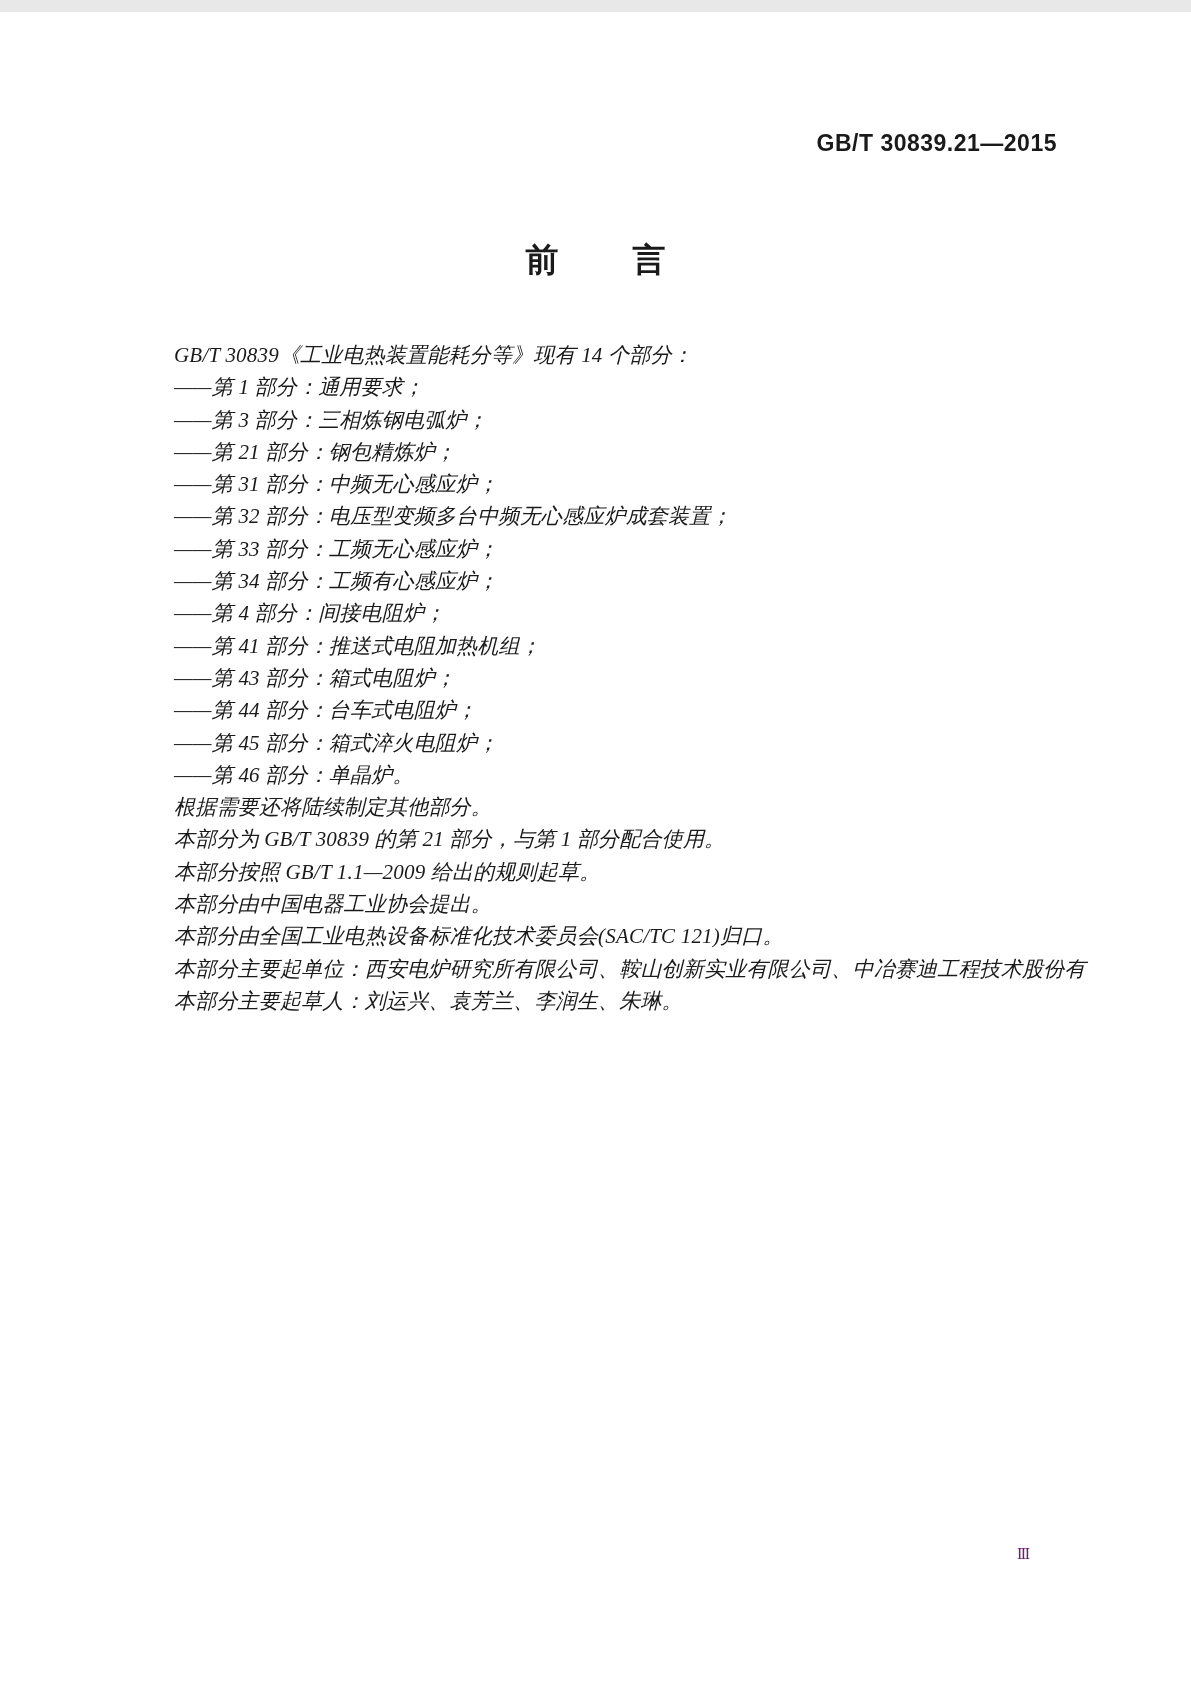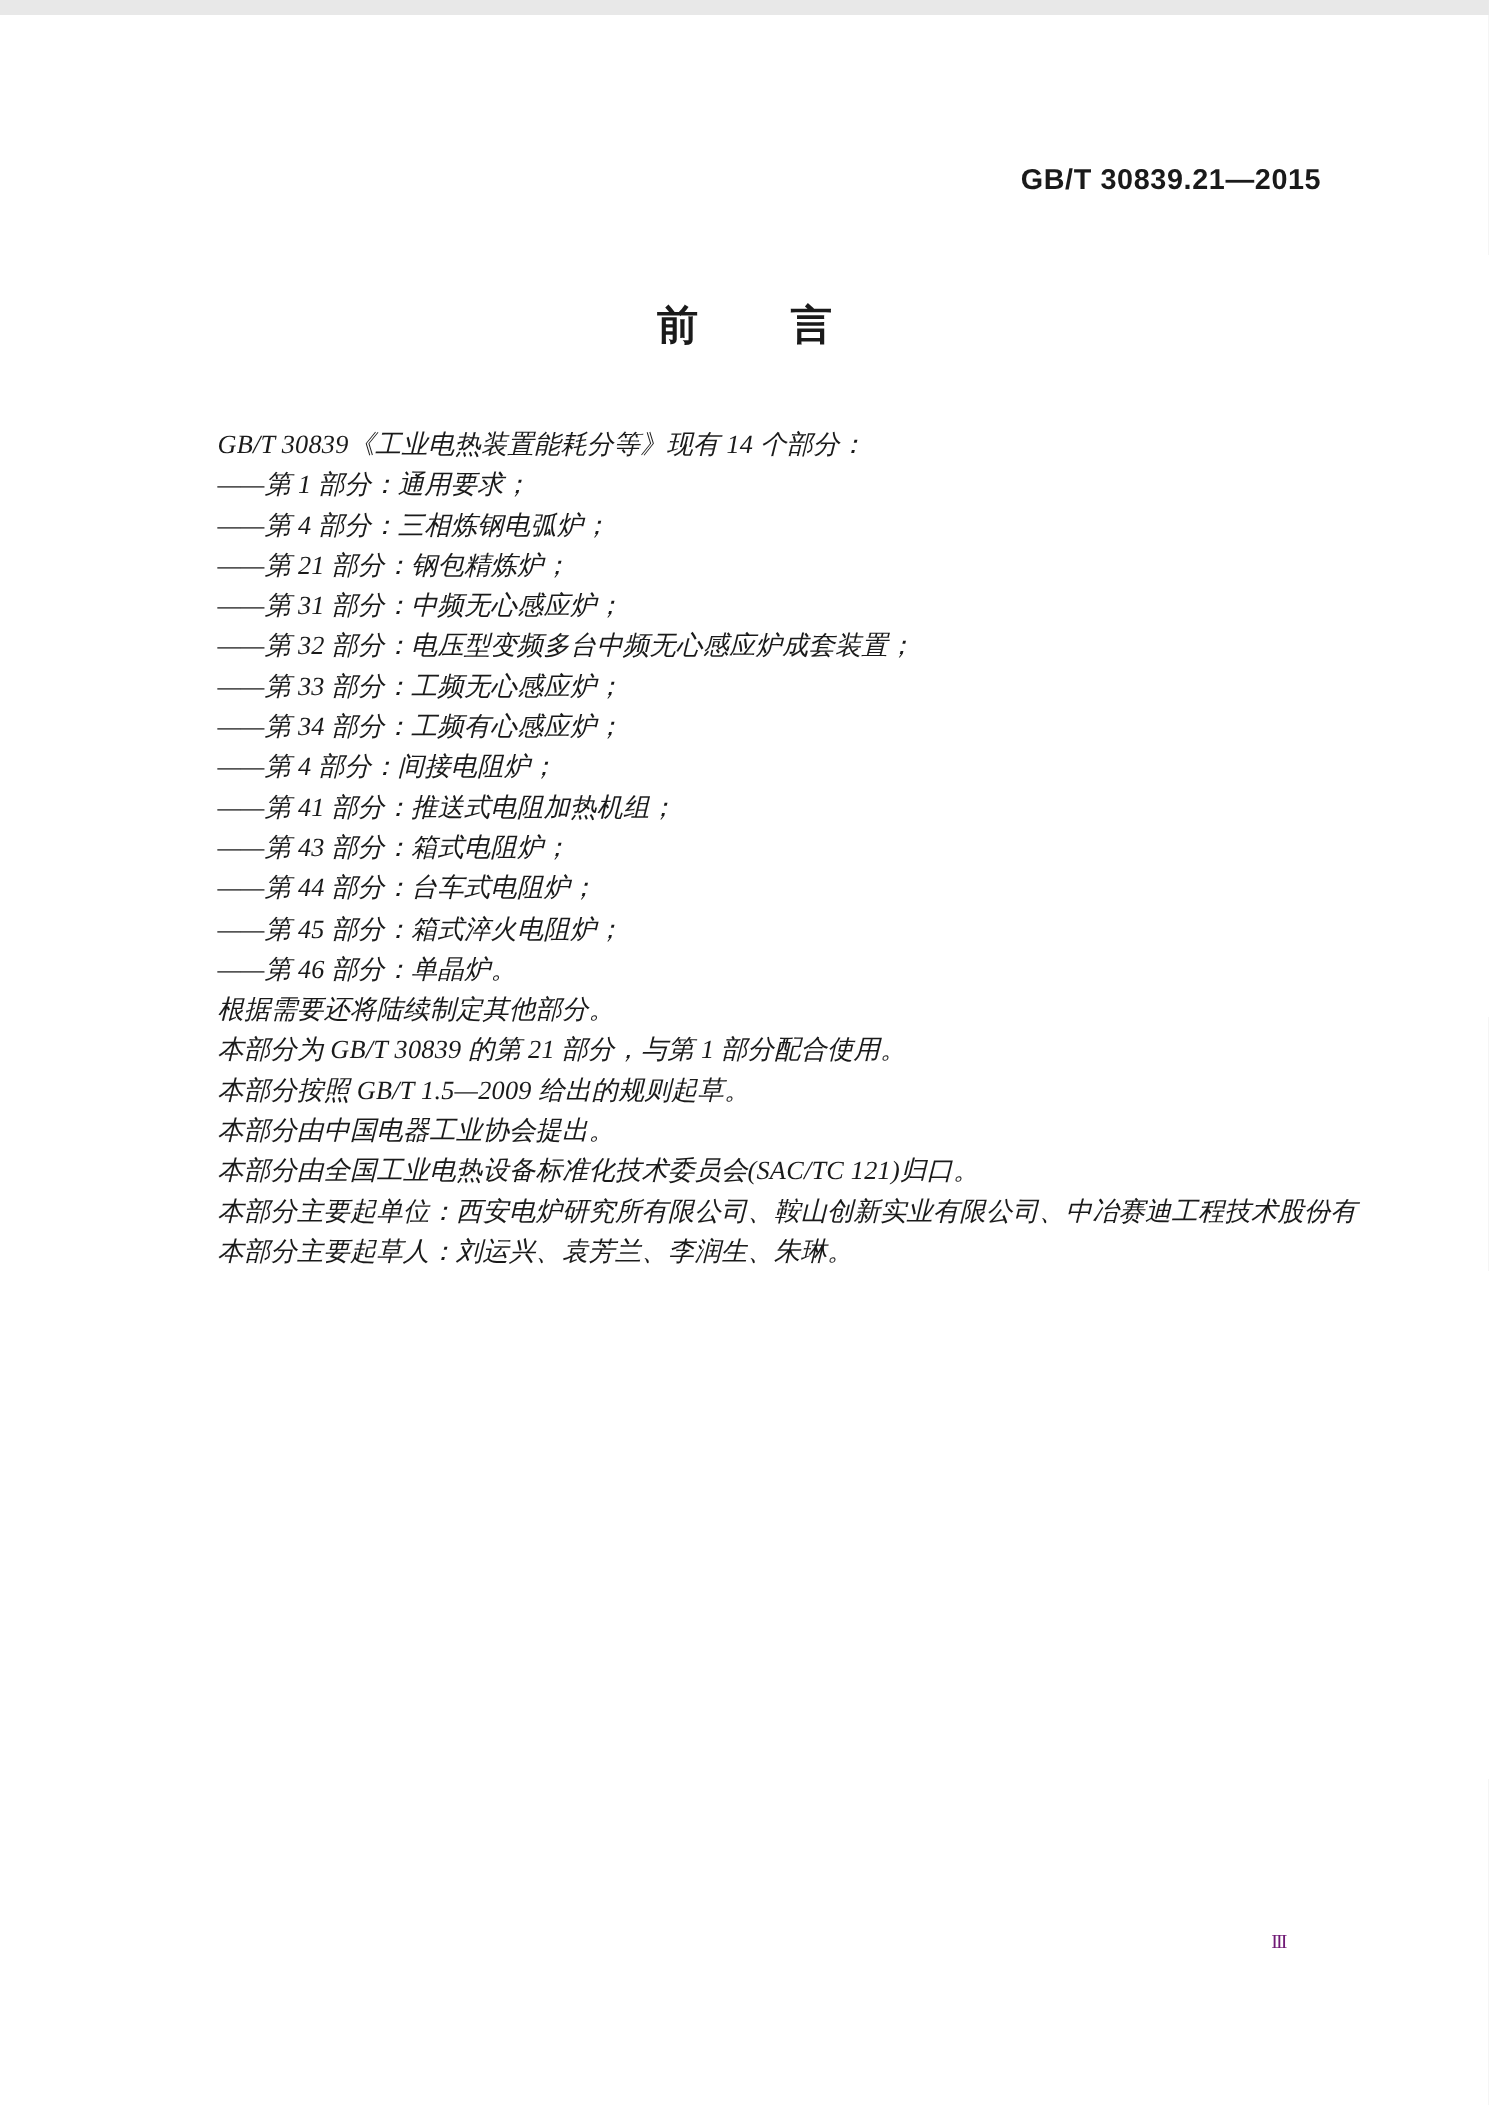--- a/index.html
+++ b/index.html
@@ -76,36 +76,36 @@
 
   <div class="doc-title">
     <span>前</span>
     <span>言</span>
   </div>
 
   <div class="foreword-body">
     <div class="line indent">GB/T 30839《工业电热装置能耗分等》现有 14 个部分：</div>
 
     <div class="line indent">——第 1 部分：通用要求；</div>
-    <div class="line indent">——第 4 部分：三相炼钢电弧炉；</div>
+    <div class="line indent">——第 3 部分：三相炼钢电弧炉；</div>
     <div class="line indent">——第 21 部分：钢包精炼炉；</div>
     <div class="line indent">——第 31 部分：中频无心感应炉；</div>
     <div class="line indent">——第 32 部分：电压型变频多台中频无心感应炉成套装置；</div>
     <div class="line indent">——第 33 部分：工频无心感应炉；</div>
     <div class="line indent">——第 34 部分：工频有心感应炉；</div>
     <div class="line indent">——第 4 部分：间接电阻炉；</div>
     <div class="line indent">——第 41 部分：推送式电阻加热机组；</div>
     <div class="line indent">——第 43 部分：箱式电阻炉；</div>
     <div class="line indent">——第 44 部分：台车式电阻炉；</div>
     <div class="line indent">——第 45 部分：箱式淬火电阻炉；</div>
     <div class="line indent">——第 46 部分：单晶炉。</div>
 
     <div class="line indent">根据需要还将陆续制定其他部分。</div>
     <div class="line indent">本部分为 GB/T 30839 的第 21 部分，与第 1 部分配合使用。</div>
-    <div class="line indent">本部分按照 GB/T 1.5—2009 给出的规则起草。</div>
+    <div class="line indent">本部分按照 GB/T 1.1—2009 给出的规则起草。</div>
     <div class="line indent">本部分由中国电器工业协会提出。</div>
     <div class="line indent">本部分由全国工业电热设备标准化技术委员会(SAC/TC 121)归口。</div>
 
     <div class="line indent">本部分主要起单位：西安电炉研究所有限公司、鞍山创新实业有限公司、中冶赛迪工程技术股份有</div>
 
     <div class="line indent">本部分主要起草人：刘运兴、袁芳兰、李润生、朱琳。</div>
   </div>
 
   <div class="page-number">III</div>
 

